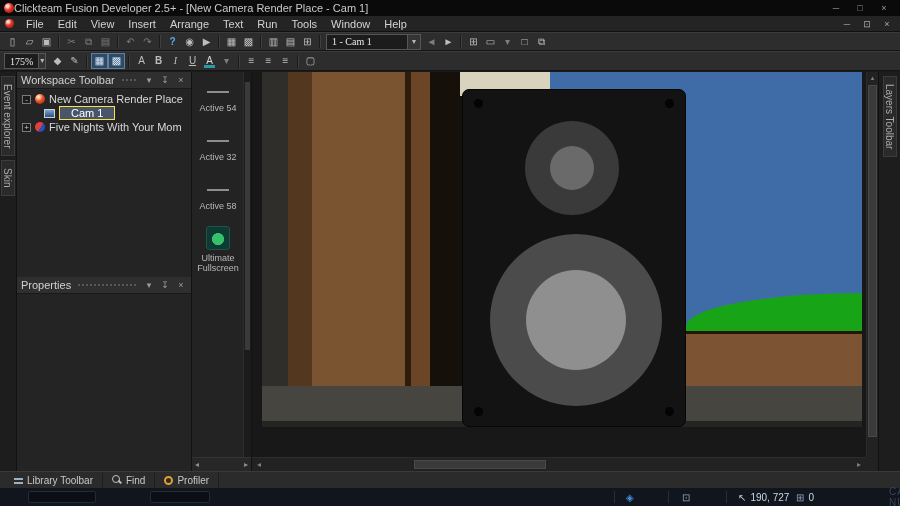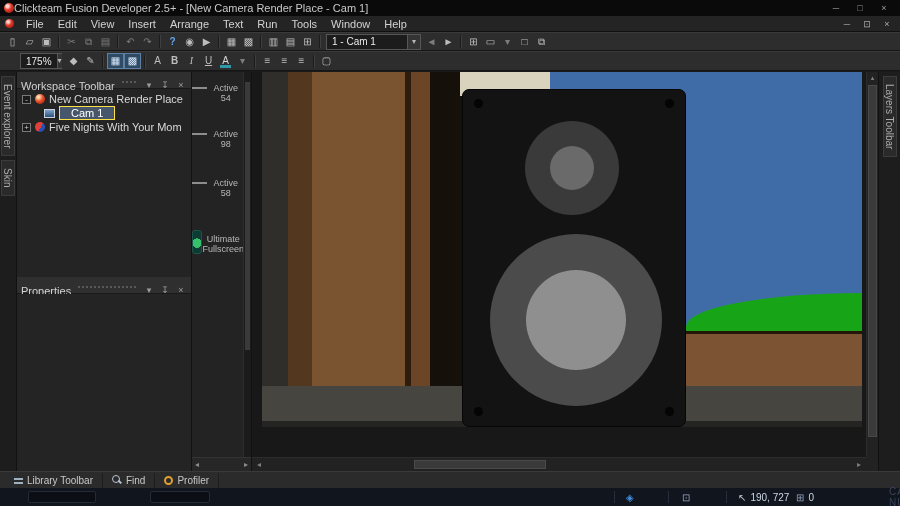--- a/index.html
+++ b/index.html
@@ -28,53 +28,53 @@
   .tb-btn { width:17px; height:16px; line-height:16px; text-align:center; font-size:10px; color:#bdbdbd; flex:0 0 auto; }
   .tb-btn.dim { color:#7d7d7d; }
   .tb-btn.help-glyph { color:#63a5ec; font-weight:bold; }
   .tb-btn.active { background:#2f4a63; border:1px solid #5d80a4; color:#d5e7fb; line-height:14px; }
   .tb-btn.bold { font-weight:bold; }
   .tb-btn.italic { font-style:italic; font-family:"Liberation Serif", serif; }
   .tb-btn.underline { text-decoration:underline; }
   .tb-btn.fontcolor { position:relative; color:#d8d8d8; }
   .tb-btn.fontcolor::after { content:""; position:absolute; left:3px; right:3px; bottom:1px; height:3px; background:#2e9aa8; }
   .tb-sep { width:2px; height:13px; border-left:1px solid #1b1b1b; border-right:1px solid #3f3f3f; margin:0 3px; flex:0 0 auto; }
-  .combo { height:16px; background:#1c1c1c; border:1px solid #565656; display:flex; align-items:center; font-size:10px; color:#eaeaea; flex:0 0 auto;margin-left:16px; }
-  .combo .combo-text { padding:0 5px; flex:1; white-space:nowrap; }
+  .combo { height:16px; background:#1c1c1c; border:1px solid #565656; display:flex; align-items:center; font-size:10px; color:#eaeaea; flex:0 0 auto; }
+  .combo .combo-text { padding:0 5px; flex:1; white-space:nowrap;font-family:Liberation Serif, serif; }
   .combo .combo-arrow { width:13px; height:14px; background:#343434; border-left:1px solid #565656; color:#b5b5b5; font-size:8px; text-align:center; line-height:14px; }
   #frame-combo { width:95px; margin:0 2px; }
   #zoom-combo { width:42px; margin-right:3px; }
 
   
   .main { position:absolute; top:72px; left:0; right:0; height:399px; display:flex; }
   .side-strip { background:#1d1d1d; }
   .side-strip.left { width:17px; border-right:1px solid #111; }
   .side-strip.right { width:22px; border-left:1px solid #111; }
   .vtab { writing-mode:vertical-rl; font-size:10px; color:#aeaeae; background:#2a2a2a; border:1px solid #3c3c3c; padding:7px 1px; margin:4px auto 2px auto; display:block; width:14px; }
 
   .left-panels { width:175px; background:#242424; border-right:1px solid #121212; display:flex; flex-direction:column; }
-  .panel-header { height:17px; display:flex; align-items:flex-start; background:#2f2f2f; border-bottom:1px solid #191919; padding:8px 4px; font-size:11px; color:#d2d2d2; gap:4px; flex:0 0 auto; }
+  .panel-header { height:17px; display:flex; align-items:center; background:#2f2f2f; border-bottom:1px solid #191919; padding:8px 4px; font-size:11px; color:#d2d2d2; gap:4px; flex:0 0 auto; }
   .grip { flex:1; height:5px; background-image:radial-gradient(circle, #585858 1px, transparent 1.3px); background-size:4px 4px; margin:0 2px; }
   .ph-btn { width:12px; text-align:center; font-size:9px; color:#9c9c9c; }
   .workspace-body { height:188px; padding-top:3px; font-size:11px; overflow:hidden; }
   .tree-row { display:flex; align-items:center; height:14px; gap:4px; padding-left:5px; color:#d8d8d8; white-space:nowrap; }
   .expander { width:9px; height:9px; border:1px solid #7a7a7a; background:#1b1b1b; font-size:8px; line-height:7px; text-align:center; color:#cfcfcf; flex:0 0 auto; }
   .tree-indent { width:18px; flex:0 0 auto; }
   .ico-app-red { width:10px; height:10px; border-radius:50%; flex:0 0 auto;
     background:radial-gradient(circle at 35% 30%, #ffe0b0 10%, #e8502a 45%, #9c1c0c 95%); }
   .ico-app-mix { width:10px; height:10px; border-radius:50%; flex:0 0 auto;
     background:linear-gradient(120deg, #e04038 55%, #2a4fb8 55%); }
   .ico-cam { width:11px; height:9px; background:linear-gradient(180deg,#7fa3cf,#2d4f7d); border:1px solid #c8d2de; flex:0 0 auto; }
   .tree-label.sel { background:#47566a; border:1px solid #fde047; padding:0 11px; color:#fff; }
   .properties-body { flex:1; background:#242424; }
 
   
   .object-strip { width:60px; background:#232323; border-right:1px solid #121212; position:relative; overflow:hidden; }
   .obj-list { position:absolute; top:0; left:0; width:52px; }
-  .obj-item { height:49px; display:flex; flex-direction:row; align-items:center; justify-content:flex-end; padding-bottom:3px; }
+  .obj-item { height:49px; display:flex; flex-direction:column; align-items:center; justify-content:flex-end; padding-bottom:3px; }
   .obj-item.first { height:44px; }
   .obj-item.tall { height:62px; }
   .obj-label { font-size:9px; color:#b8b8b8; text-align:center; line-height:10px; width:52px; }
   .thumb-line { width:22px; height:2px; background:#8d8d8d; margin-bottom:10px; }
   .thumb-line.thick { height:4px; background:#9a9a9a; }
   .thumb-cams { width:22px; height:16px; background:linear-gradient(135deg,#3f6ca6 62%, #1b1b1b 62%); border:1px solid #5a5a5a; margin-bottom:3px; }
   .thumb-ultimate { width:24px; height:24px; border-radius:3px; background:radial-gradient(circle at 50% 55%, #37c06b 0 36%, #0d3b34 38%); border:1px solid #1c5548; margin-bottom:3px; }
   .strip-scroll { position:absolute; top:0; right:0; bottom:14px; width:8px; background:#1b1b1b; border-left:1px solid #2d2d2d; }
   .strip-thumb { position:absolute; top:10px; height:268px; left:1px; right:1px; background:#3a3a3a; }
   .strip-hbar { position:absolute; bottom:0; left:0; right:0; height:14px; background:#272727; border-top:1px solid #343434; display:flex; align-items:center; justify-content:space-between; padding:0 3px; }
@@ -268,21 +268,21 @@
   </div>
 
   <div class="object-strip">
     <div class="obj-list">
       <div class="obj-item first">
         <span class="thumb-line"></span>
         <span class="obj-label">Active 54</span>
       </div>
       <div class="obj-item">
         <span class="thumb-line"></span>
-        <span class="obj-label">Active 98</span>
+        <span class="obj-label">Active 32</span>
       </div>
       <div class="obj-item">
         <span class="thumb-line"></span>
         <span class="obj-label">Active 58</span>
       </div>
       <div class="obj-item tall">
         <span class="thumb-ultimate"></span>
         <span class="obj-label">Ultimate Fullscreen</span>
       </div>
     </div>

